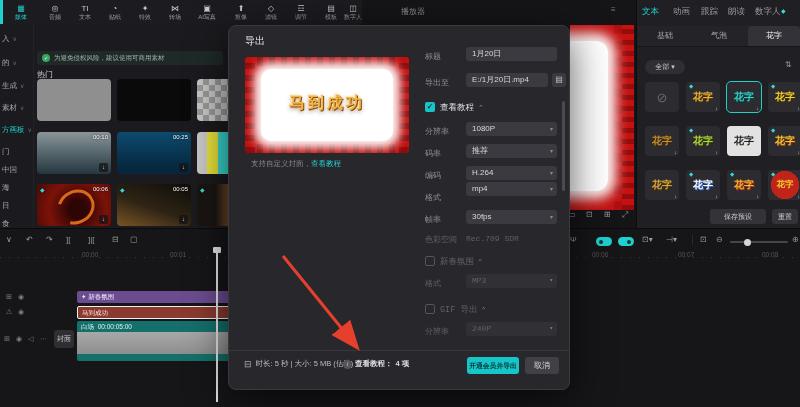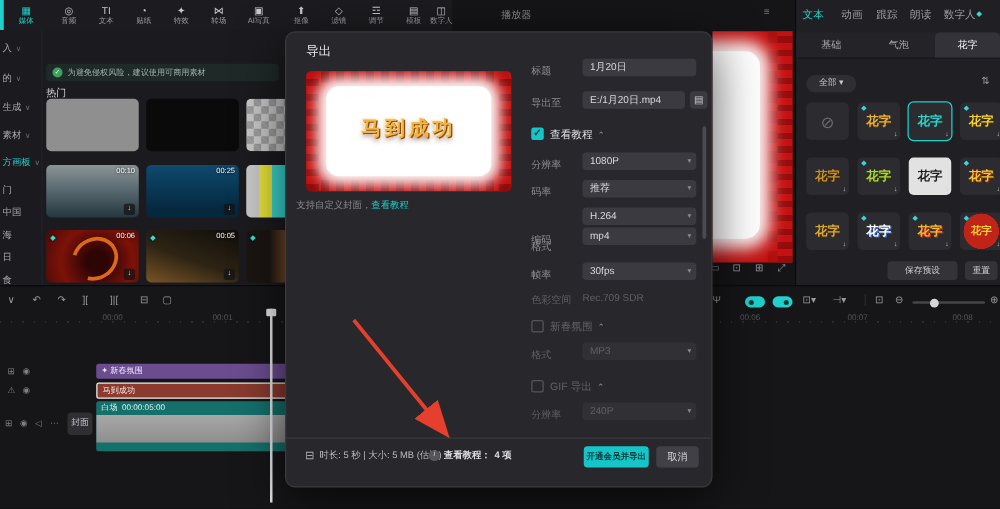--- a/index.html
+++ b/index.html
@@ -108,34 +108,34 @@
           border-radius:8px;box-shadow:0 10px 40px rgba(0,0,0,.65);z-index:10;box-sizing:border-box;}
   .dtitle{position:absolute;left:16px;top:8px;font-size:10px;color:#e8e8ec;}
   .preview{position:absolute;left:16px;top:31px;width:164px;height:96px;background:#c41212;border-radius:4px;overflow:hidden;}
   .orn-t,.orn-b{position:absolute;left:0;right:0;height:9px;background:repeating-linear-gradient(90deg,#8e0b0b 0 6px,#c41212 6px 12px);opacity:.85;}
   .orn-t{top:0}.orn-b{bottom:0}
   .orn-l,.orn-r{position:absolute;top:0;bottom:0;width:10px;background:repeating-linear-gradient(0deg,#8e0b0b 0 6px,#c41212 6px 12px);opacity:.85;}
   .orn-l{left:0}.orn-r{right:0}
   .wblob{position:absolute;left:16px;right:16px;top:12px;bottom:12px;background:#fff;border-radius:10px;box-shadow:0 0 10px 7px rgba(255,255,255,.95);}
   .ptext{position:absolute;left:0;right:0;top:36px;text-align:center;font-size:16px;font-weight:bold;letter-spacing:3px;
          color:#f0b545;text-shadow:1px 1px 0 #8a4a10,-1px -1px 1px #ffe9b5,0 2px 4px rgba(90,30,0,.6);}
-  .covernote{position:absolute;left:8px;top:133px;font-size:7.5px;color:#8a8a8e;}
+  .covernote{position:absolute;left:22px;top:133px;font-size:7.5px;color:#8a8a8e;}
   .coverlink{color:#1fd0cd;}
   .flabel{position:absolute;left:196px;font-size:8px;color:#8e8e93;white-space:nowrap;}
   .fbox{position:absolute;left:237px;width:91px;height:14px;background:#3a3a40;border-radius:3px;color:#d8d8dc;
         font-size:8px;line-height:14px;padding:0 6px;box-sizing:border-box;white-space:nowrap;overflow:hidden;}
   .fcaret{position:absolute;right:4px;top:0;color:#8a8a8e;font-size:6px;line-height:14px;}
   .folderbtn{position:absolute;left:323px;width:14px;height:14px;background:#3a3a40;border-radius:3px;color:#c8c8cd;
              font-size:8px;text-align:center;line-height:14px;}
   .chk{position:absolute;left:196px;width:10px;height:10px;border-radius:2px;}
   .chk.on{background:#15c5c8;color:#08302f;font-size:8px;line-height:10px;text-align:center;font-weight:bold;}
   .chk.off{background:transparent;border:1px solid #55555a;box-sizing:border-box;}
   .seclabel{position:absolute;left:211px;font-size:8.5px;color:#e2e2e6;white-space:nowrap;}
   .seclabel .caret{color:#8a8a8e;font-size:7px;margin-left:4px;}
-  .dis{color:#606065 !important;}
+  .dis{color:#606065 !important;font-family:Liberation Mono, monospace;}
   .fbox.dis{background:#303035;color:#606065;}
   .dscroll{position:absolute;left:333px;top:75px;width:3px;height:90px;background:#4a4a50;border-radius:2px;}
   .dfooter-line{position:absolute;left:0;top:324px;width:340px;height:1px;background:#37373c;}
   .meta{position:absolute;left:15px;top:333px;display:flex;align-items:center;gap:4px;font-size:7.5px;color:#bcbcc1;}
   .member{position:absolute;left:114px;top:333px;display:flex;align-items:center;gap:3px;font-size:7.5px;color:#dedee2;font-weight:bold;}
   .infodot{width:9px;height:9px;border-radius:50%;background:#55555a;color:#d0d0d4;font-size:6px;line-height:9px;text-align:center;font-weight:normal;font-style:italic;}
   .btn-primary{position:absolute;left:238px;top:331px;width:52px;height:17px;background:#15c5c8;border-radius:3px;
                color:#063b3a;font-size:6.8px;font-weight:bold;text-align:center;line-height:17px;}
   .btn-cancel{position:absolute;left:296px;top:331px;width:34px;height:17px;background:#404046;border-radius:3px;
               color:#d8d8dc;font-size:8px;text-align:center;line-height:17px;}
@@ -412,21 +412,21 @@
 
     <span class="chk on" style="top:76px">✓</span>
     <span class="seclabel" style="top:76px"><span>查看教程</span><span class="caret">⌃</span></span>
 
     <span class="flabel" style="top:100px">分辨率</span>
     <div class="fbox" style="top:96px"><span>1080P</span><span class="fcaret">▾</span></div>
 
     <span class="flabel" style="top:122px">码率</span>
     <div class="fbox" style="top:118px"><span>推荐</span><span class="fcaret">▾</span></div>
 
-    <span class="flabel" style="top:160px">编码</span>
+    <span class="flabel" style="top:144px">编码</span>
     <div class="fbox" style="top:140px"><span>H.264</span><span class="fcaret">▾</span></div>
 
     <span class="flabel" style="top:166px">格式</span>
     <div class="fbox" style="top:156px"><span>mp4</span><span class="fcaret">▾</span></div>
 
     <span class="flabel" style="top:188px">帧率</span>
     <div class="fbox" style="top:184px"><span>30fps</span><span class="fcaret">▾</span></div>
 
     <span class="flabel dis" style="top:208px">色彩空间</span>
     <span class="flabel dis" style="left:237px;top:208px;color:#7a7a7f">Rec.709 SDR</span>

